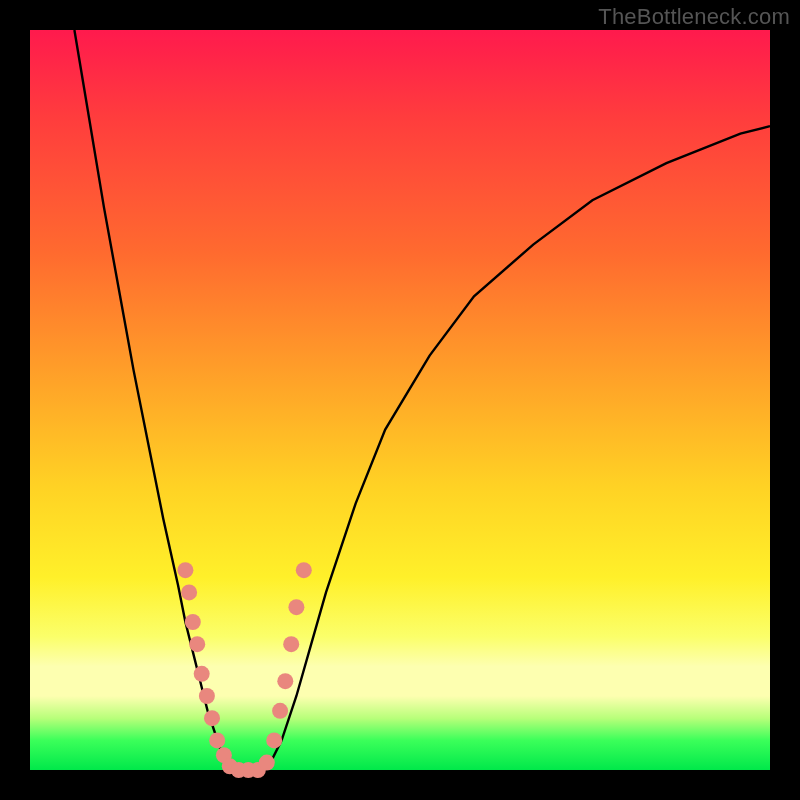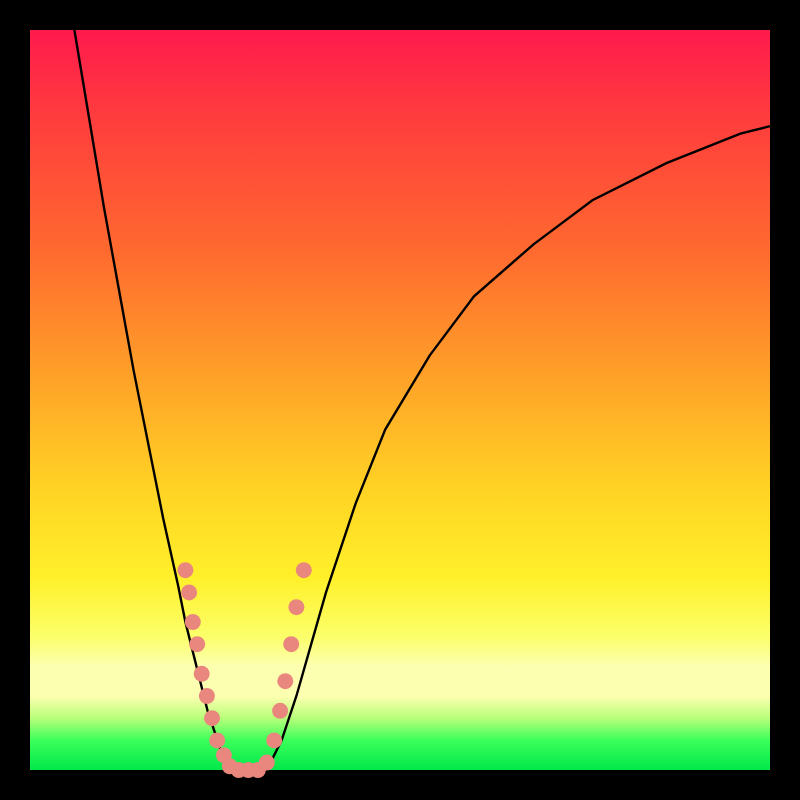--- a/index.html
+++ b/index.html
@@ -85,13 +85,14 @@
           <circle cx="236.8" cy="732.6" r="8" class="dot"></circle>
           <circle cx="244.2" cy="710.4" r="8" class="dot"></circle>
           <circle cx="250.1" cy="680.8" r="8" class="dot"></circle>
           <circle cx="255.3" cy="651.2" r="8" class="dot"></circle>
           <circle cx="261.2" cy="614.2" r="8" class="dot"></circle>
           <circle cx="266.4" cy="577.2" r="8" class="dot"></circle>
           <circle cx="273.8" cy="540.2" r="8" class="dot"></circle>
         </g>
     </svg>
   </div>
+  <div class="watermark">TheBottleneck.com</div>
 </div>
 
 </body></html>

